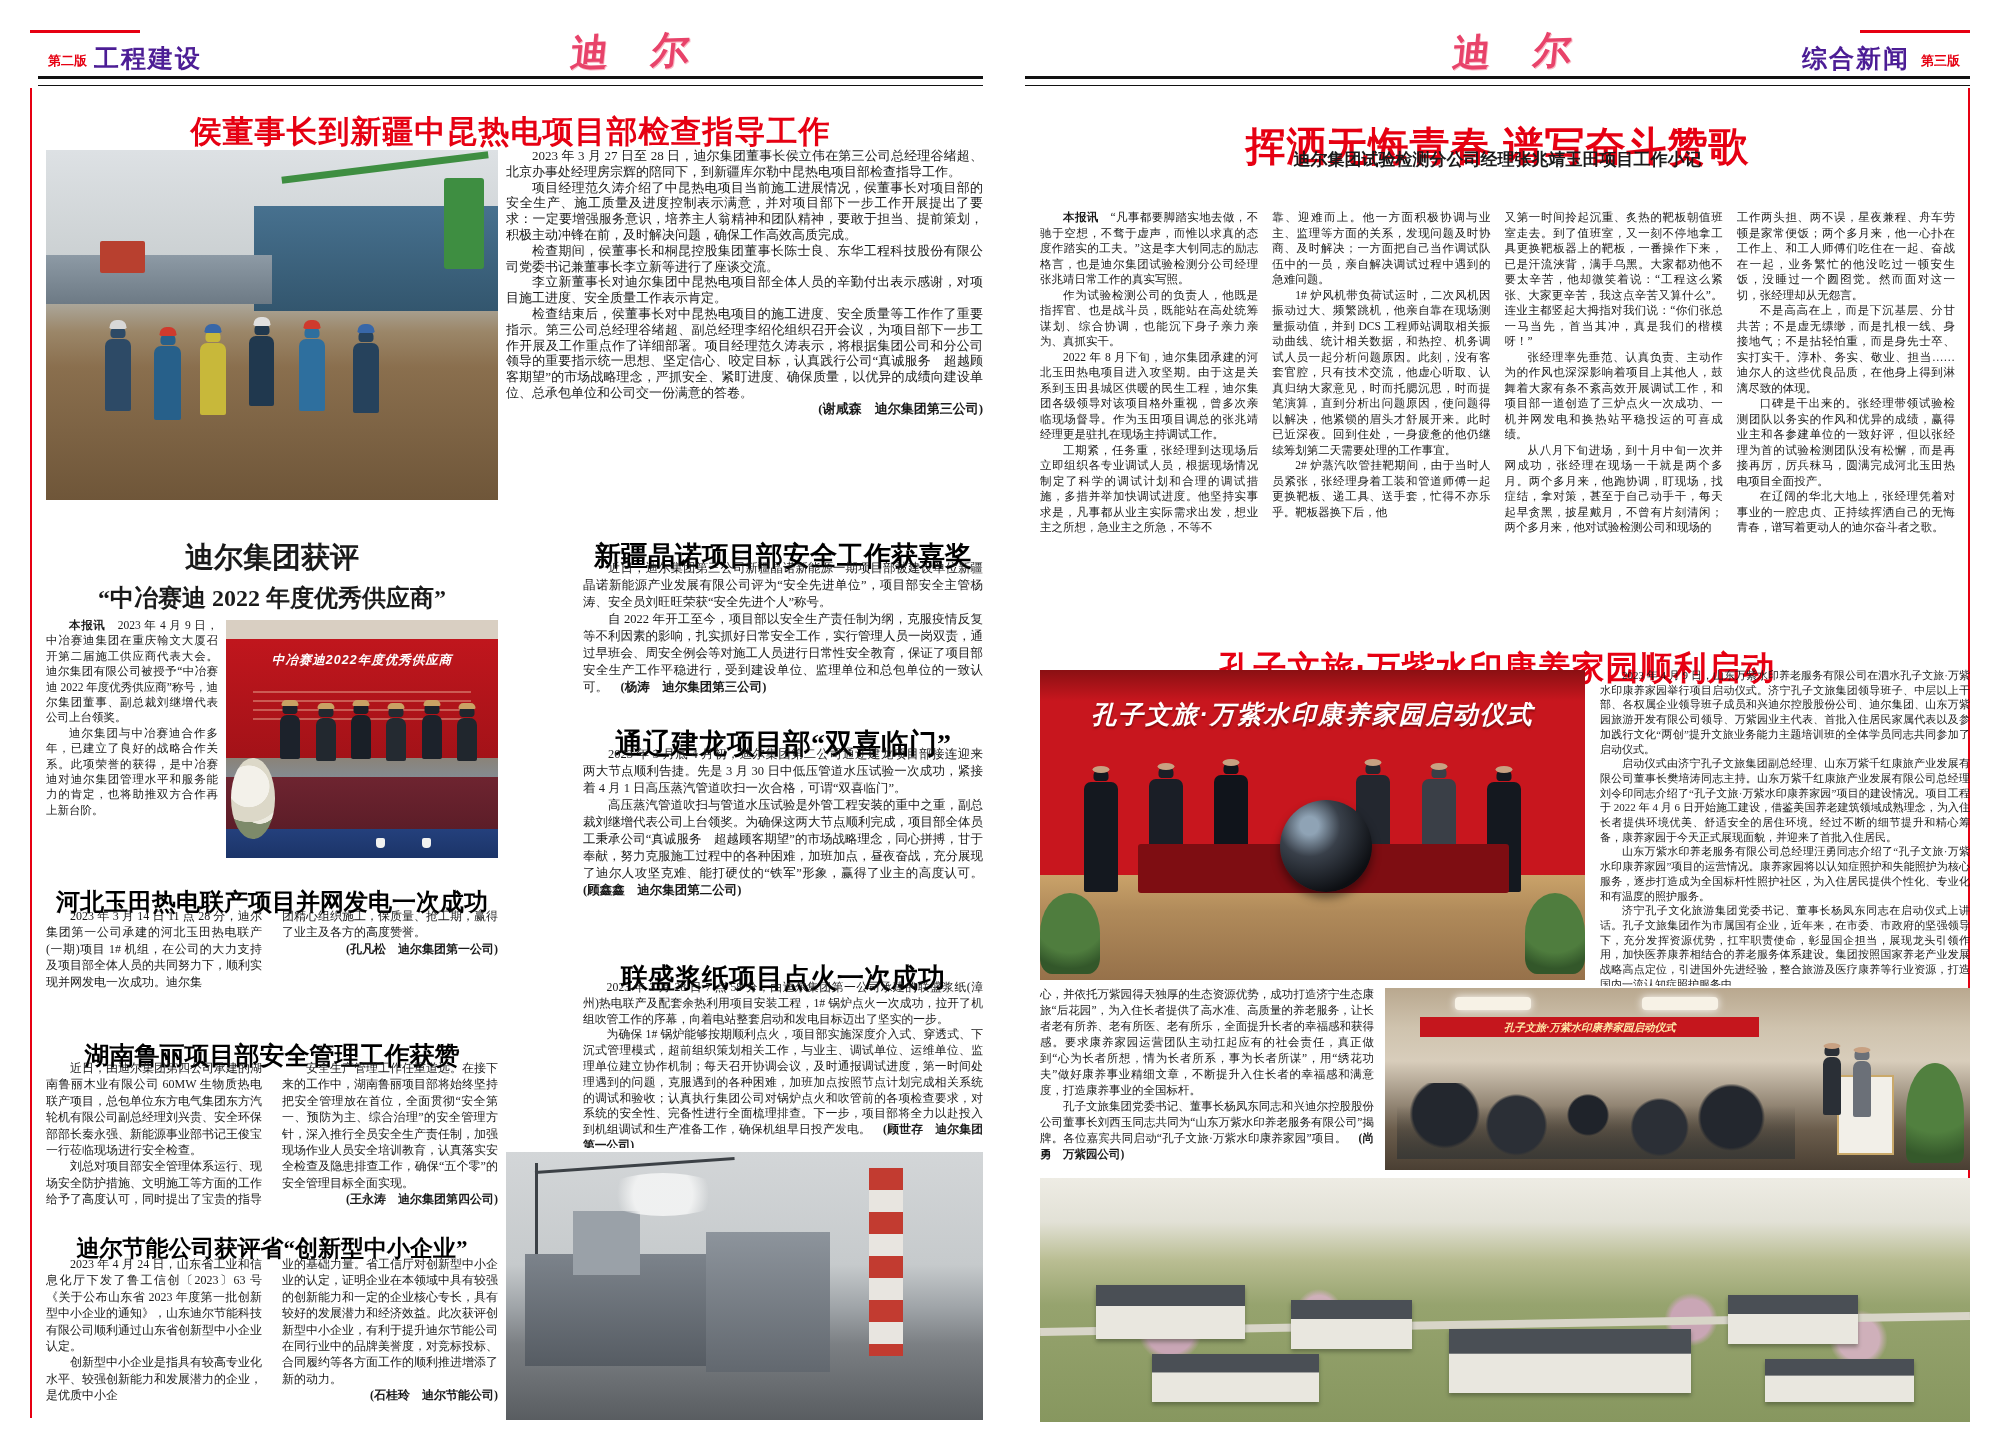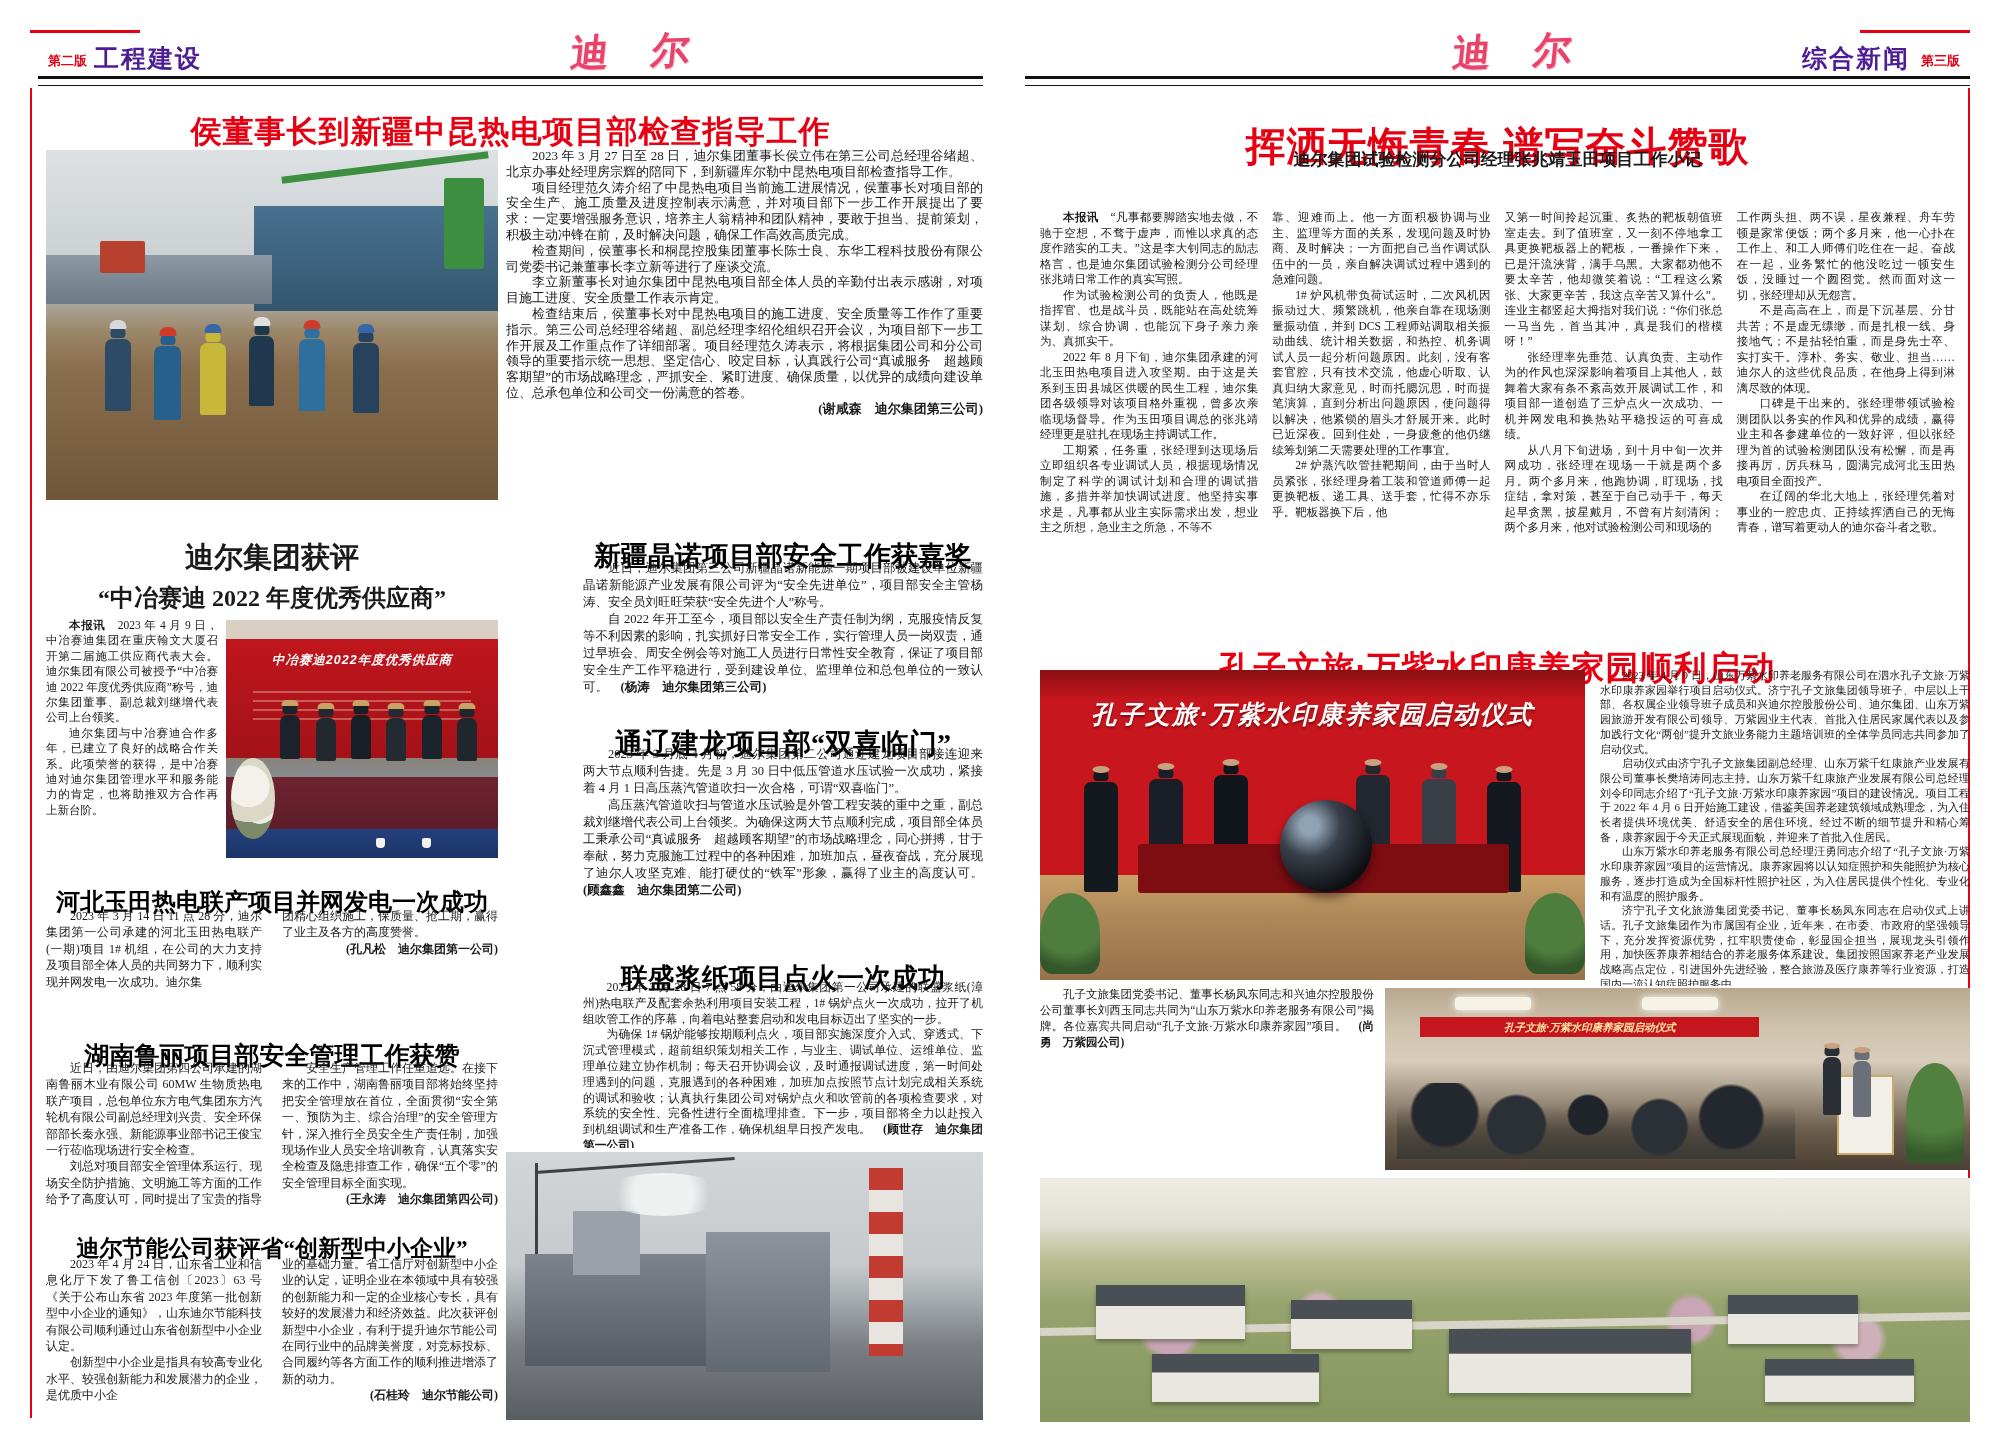--- a/index.html
+++ b/index.html
@@ -375,20 +375,21 @@
     </div>
 
     <div class="kz-colA jt">
       <p>2023 年 4 月 9 日，山东万紫水印养老服务有限公司在泗水孔子文旅·万紫水印康养家园举行项目启动仪式。济宁孔子文旅集团领导班子、中层以上干部、各权属企业领导班子成员和兴迪尔控股股份公司、迪尔集团、山东万紫园旅游开发有限公司领导、万紫园业主代表、首批入住居民家属代表以及参加践行文化“两创”提升文旅业务能力主题培训班的全体学员同志共同参加了启动仪式。</p>
       <p>启动仪式由济宁孔子文旅集团副总经理、山东万紫千红康旅产业发展有限公司董事长樊培涛同志主持。山东万紫千红康旅产业发展有限公司总经理刘令印同志介绍了“孔子文旅·万紫水印康养家园”项目的建设情况。项目工程于 2022 年 4 月 6 日开始施工建设，借鉴美国养老建筑领域成熟理念，为入住长者提供环境优美、舒适安全的居住环境。经过不断的细节提升和精心筹备，康养家园于今天正式展现面貌，并迎来了首批入住居民。</p>
       <p>山东万紫水印养老服务有限公司总经理汪勇同志介绍了“孔子文旅·万紫水印康养家园”项目的运营情况。康养家园将以认知症照护和失能照护为核心服务，逐步打造成为全国标杆性照护社区，为入住居民提供个性化、专业化和有温度的照护服务。</p>
       <p>济宁孔子文化旅游集团党委书记、董事长杨凤东同志在启动仪式上讲话。孔子文旅集团作为市属国有企业，近年来，在市委、市政府的坚强领导下，充分发挥资源优势，扛牢职责使命，彰显国企担当，展现龙头引领作用，加快医养康养相结合的养老服务体系建设。集团按照国家养老产业发展战略高点定位，引进国外先进经验，整合旅游及医疗康养等行业资源，打造国内一流认知症照护服务中</p>
     </div>
 
     <div class="kz-colB jt">
+      <p class="cont">心，并依托万紫园得天独厚的生态资源优势，成功打造济宁生态康旅“后花园”，为入住长者提供了高水准、高质量的养老服务，让长者老有所养、老有所医、老有所乐，全面提升长者的幸福感和获得感。要求康养家园运营团队主动扛起应有的社会责任，真正做到“心为长者所想，情为长者所系，事为长者所谋”，用“绣花功夫”做好康养事业精细文章，不断提升入住长者的幸福感和满意度，打造康养事业的全国标杆。</p>
       <p><span>孔子文旅集团党委书记、董事长杨凤东同志和兴迪尔控股股份公司董事长刘西玉同志共同为“山东万紫水印养老服务有限公司”揭牌。各位嘉宾共同启动“孔子文旅·万紫水印康养家园”项目。</span>　<span class="byl-inline">(尚勇　万紫园公司)</span></p>
     </div>
 
     <div class="photo photo-meeting">
       <i class="lamp" style="left:12%;"></i>
       <i class="lamp" style="left:44%;"></i>
       <i class="ban">孔子文旅·万紫水印康养家园启动仪式</i>
       <i class="crowd"></i>
       <i class="easel"></i>
       <div class="fig" style="right:22%;top:38%;width:18px;height:58px;background:#2a2f36;">

